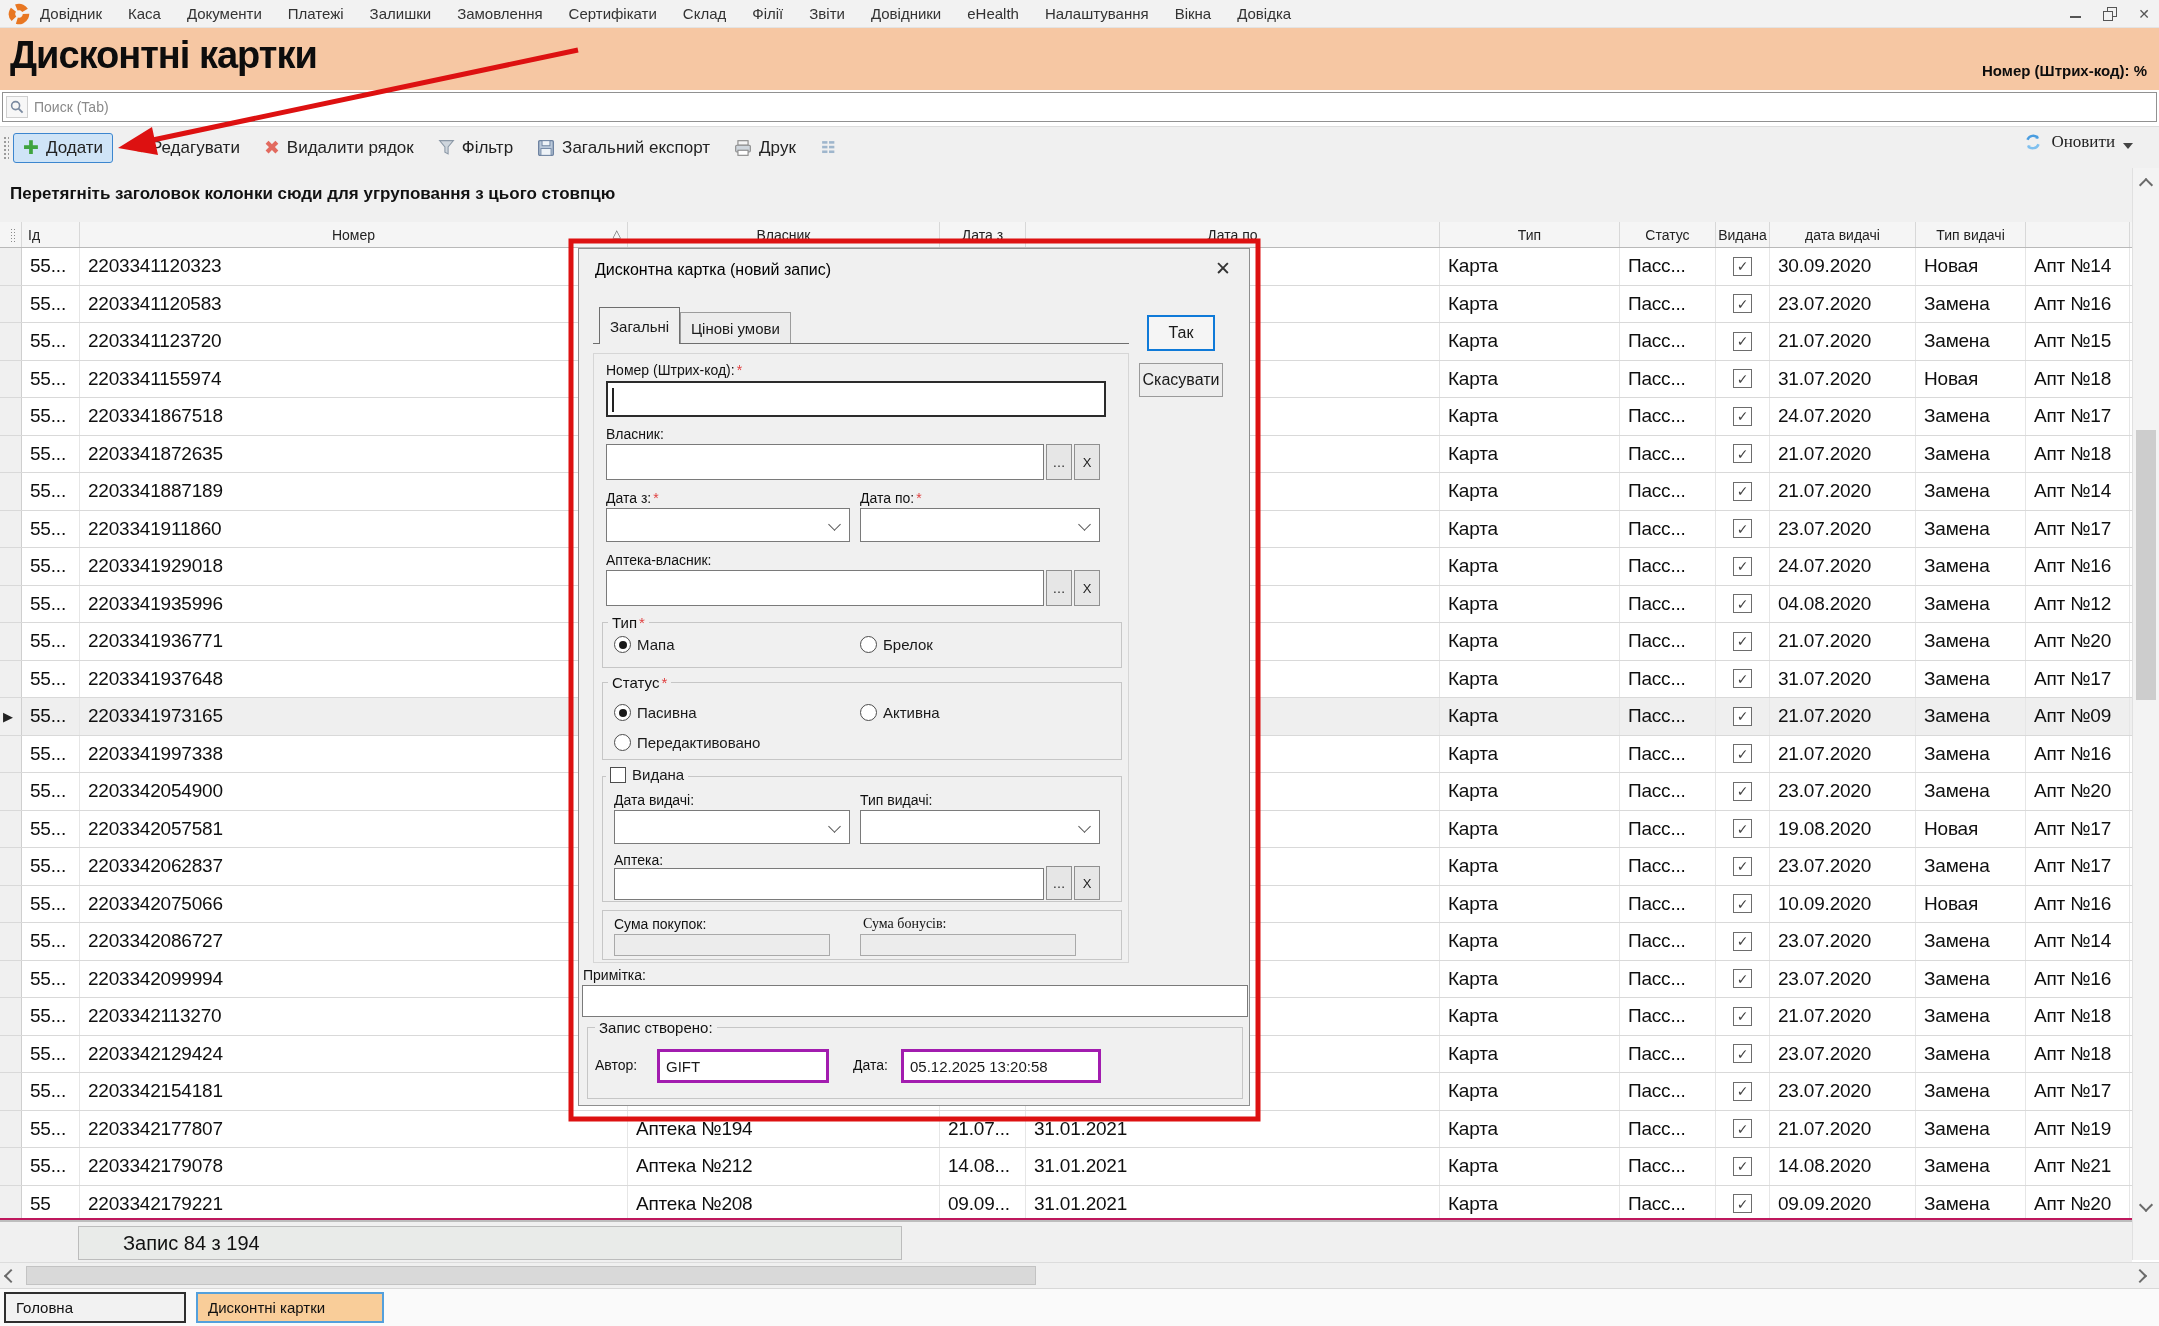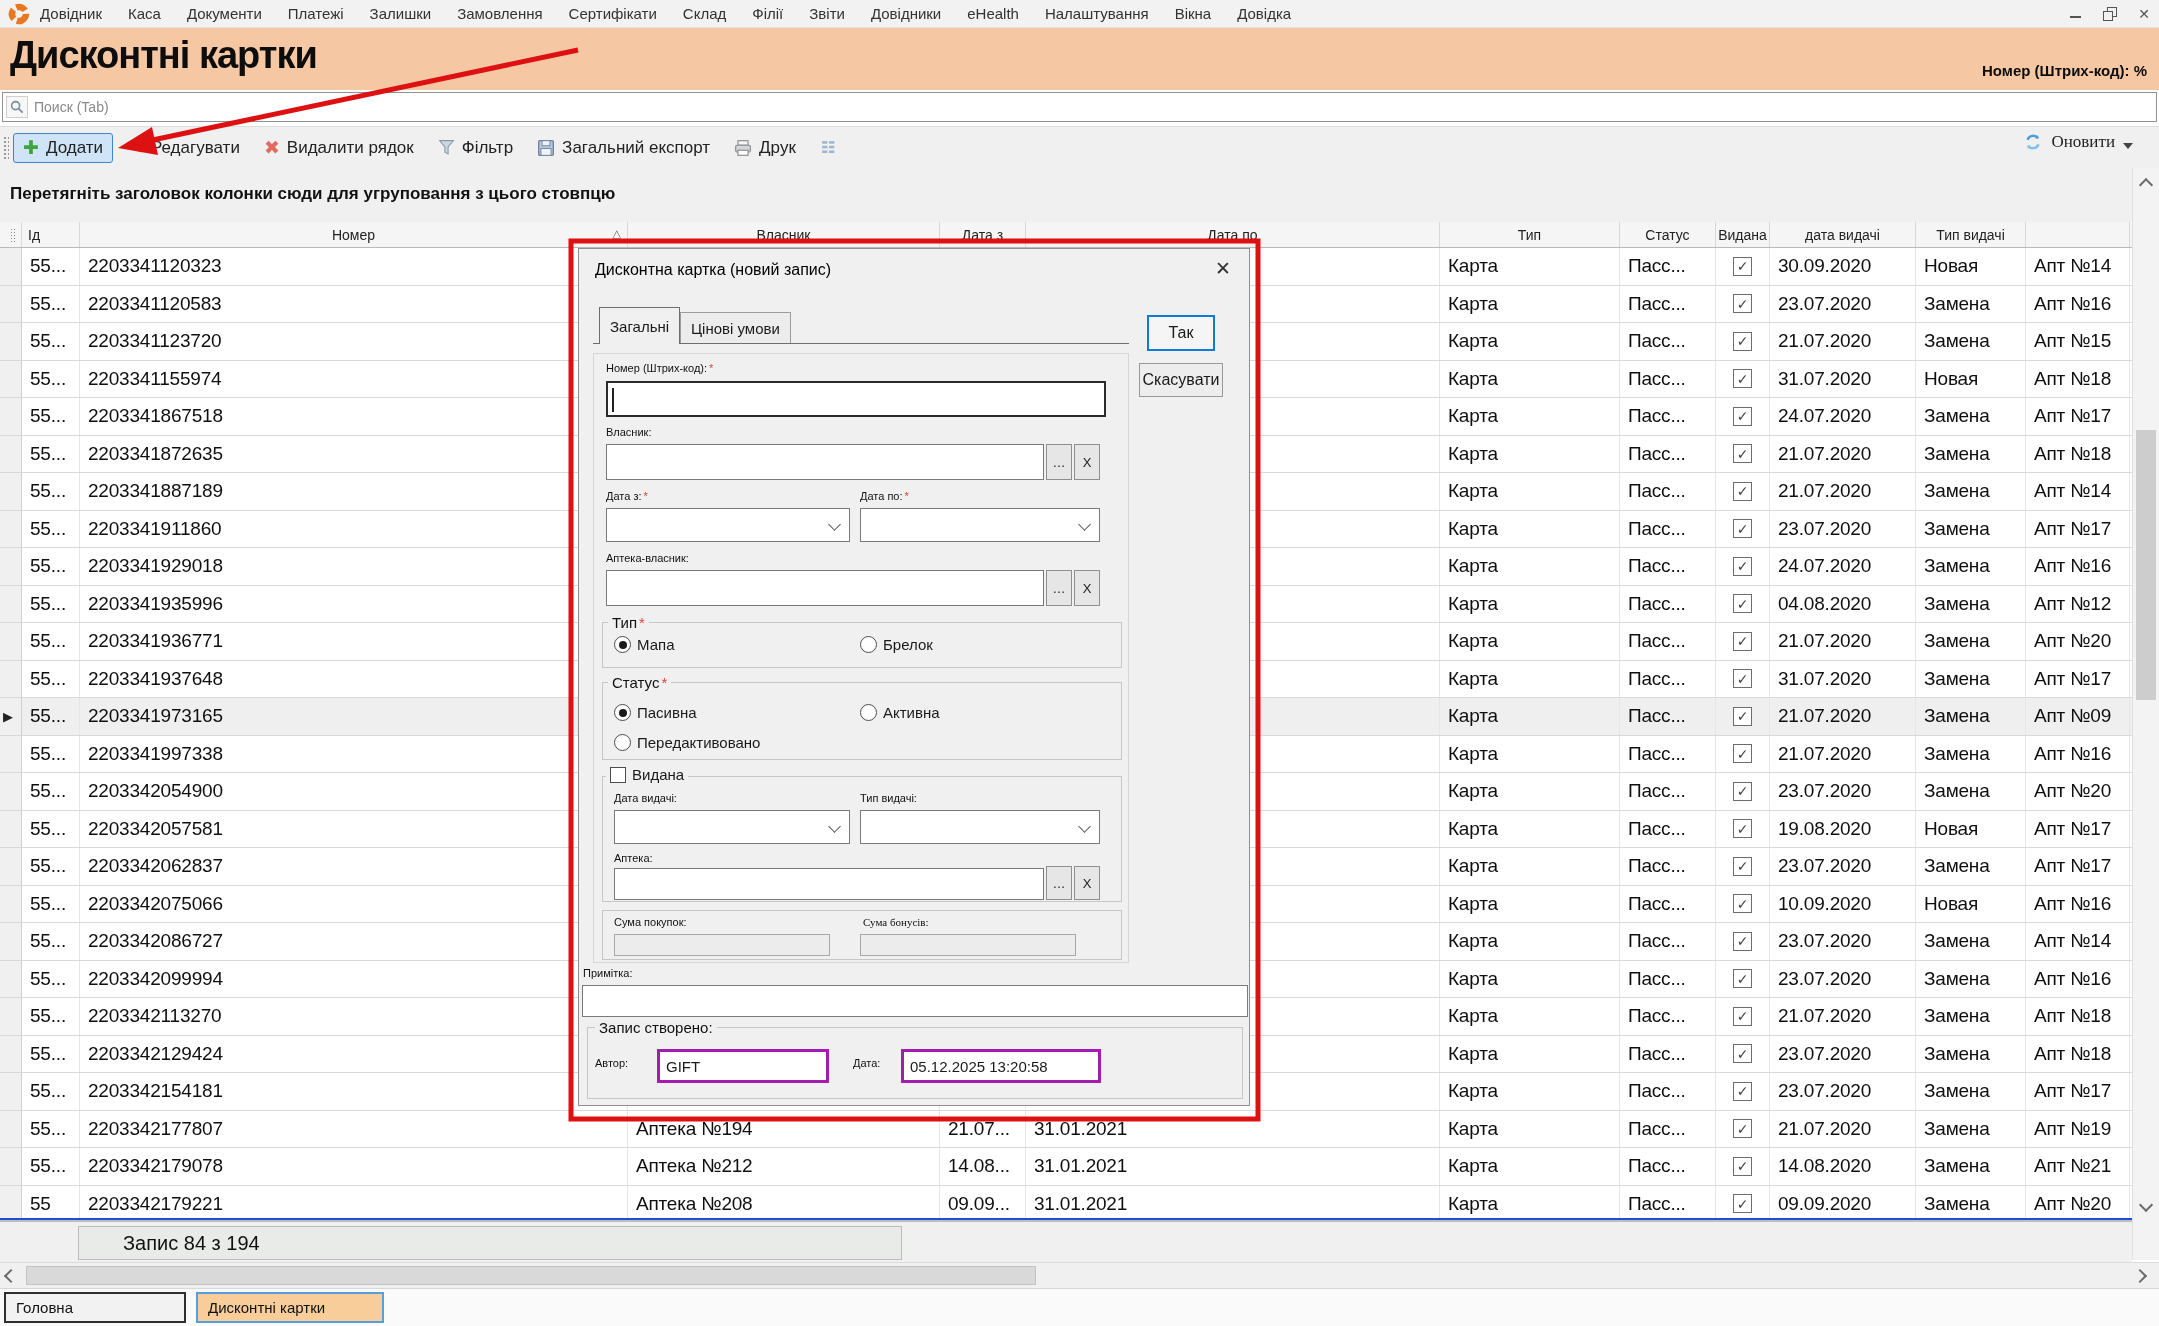--- a/index.html
+++ b/index.html
@@ -45,21 +45,21 @@
   .ic-del{color:#e26a5f;font-weight:bold;}
   .tb-right{position:absolute;right:26px;top:5px;display:flex;align-items:center;gap:8px;font-size:17px;color:#222;font-family:Liberation Serif, serif;}
   .caret-down{width:0;height:0;border-left:5px solid transparent;border-right:5px solid transparent;
               border-top:6px solid #444;margin-top:8px;}
 
   
   .grouphint{position:absolute;left:0;top:168px;width:2132px;height:54px;background:#f0f0f0;}
   .grouphint span{position:absolute;left:10px;top:16px;font-size:17px;font-weight:bold;color:#111;}
 
   
-  .grid{position:absolute;left:0;top:222px;width:2132px;height:998px;background:#1d4ed8;}
+  .grid{position:absolute;left:0;top:222px;width:2132px;height:998px;background:#be185d;}
   .grid-header{display:flex;height:26px;background:#f5f5f5;border-bottom:1px solid #b9b9b9;font-size:14px;color:#222;}
   .gh-cell{display:flex;align-items:center;justify-content:center;border-right:1px solid #d8d8d8;
            overflow:hidden;white-space:nowrap;position:relative;}
   .gh-left{justify-content:flex-start;padding-left:6px;}
   .sort-tri{position:absolute;right:6px;top:5px;font-size:11px;color:#666;}
   .hdr-dots{width:5px;height:14px;background-image:radial-gradient(#8a8a8a .8px,transparent 1px);background-size:3px 3px;margin-left:3px;}
   .grid-body{height:970px;overflow:hidden;}
   .grid-row{display:flex;height:37.5px;border-bottom:1px solid #d9d9d9;background:#fff;}
   .grid-row.selected{background:#efefef;}
   .g-cell{display:flex;align-items:center;border-right:1px solid #e6e6e6;overflow:hidden;
@@ -105,21 +105,21 @@
   .dtab1{position:absolute;left:20px;top:58px;height:37px;padding:0 10px;background:#f0f0f0;
          border:1px solid #6e6e6e;border-bottom:none;display:flex;align-items:center;z-index:2;}
   .dtab2{position:absolute;left:101px;top:63px;height:32px;padding:0 10px;background:#ececec;
          border:1px solid #9c9c9c;border-bottom:none;display:flex;align-items:center;}
   .dtabline{position:absolute;left:14px;top:94px;width:536px;border-top:1px solid #6e6e6e;}
   .btn-ok{position:absolute;left:568px;top:66px;width:68px;height:36px;background:#f5f5f5;
           border:2px solid #0f7ad8;display:flex;align-items:center;justify-content:center;font-size:16px;}
   .btn-cancel{position:absolute;left:560px;top:114px;width:84px;height:34px;background:#ededed;
           border:1px solid #9a9a9a;display:flex;align-items:center;justify-content:center;font-size:16px;}
   .dpanel{position:absolute;left:14px;top:104px;width:536px;height:610px;background:#f0f0f0;border:1px solid #d6d6d6;}
-  .dlabel{position:absolute;font-size:11px;color:#111;white-space:nowrap;}
+  .dlabel{position:absolute;font-size:14px;color:#111;white-space:nowrap;}
   .req{color:#e04040;margin-left:2px;}
   .dinput{position:absolute;background:#fff;border:1px solid #7a7a7a;}
   .dinput.focused{border:2px solid #2b2b2b;}
   .caret{position:absolute;left:4px;top:5px;width:1.5px;height:24px;background:#222;}
   .mini-btn{position:absolute;width:26px;height:36px;background:#e6e6e6;border:1px solid #8f8f8f;
             display:flex;align-items:center;justify-content:center;font-size:13px;color:#222;}
   .combo{position:absolute;background:#fff;border:1px solid #7a7a7a;}
   .combo::after{content:"";position:absolute;right:10px;top:11px;width:8px;height:8px;
                 border-right:1.6px solid #555;border-bottom:1.6px solid #555;transform:rotate(45deg);}
   .dframe{position:absolute;border:1px solid #c6c6c6;}

